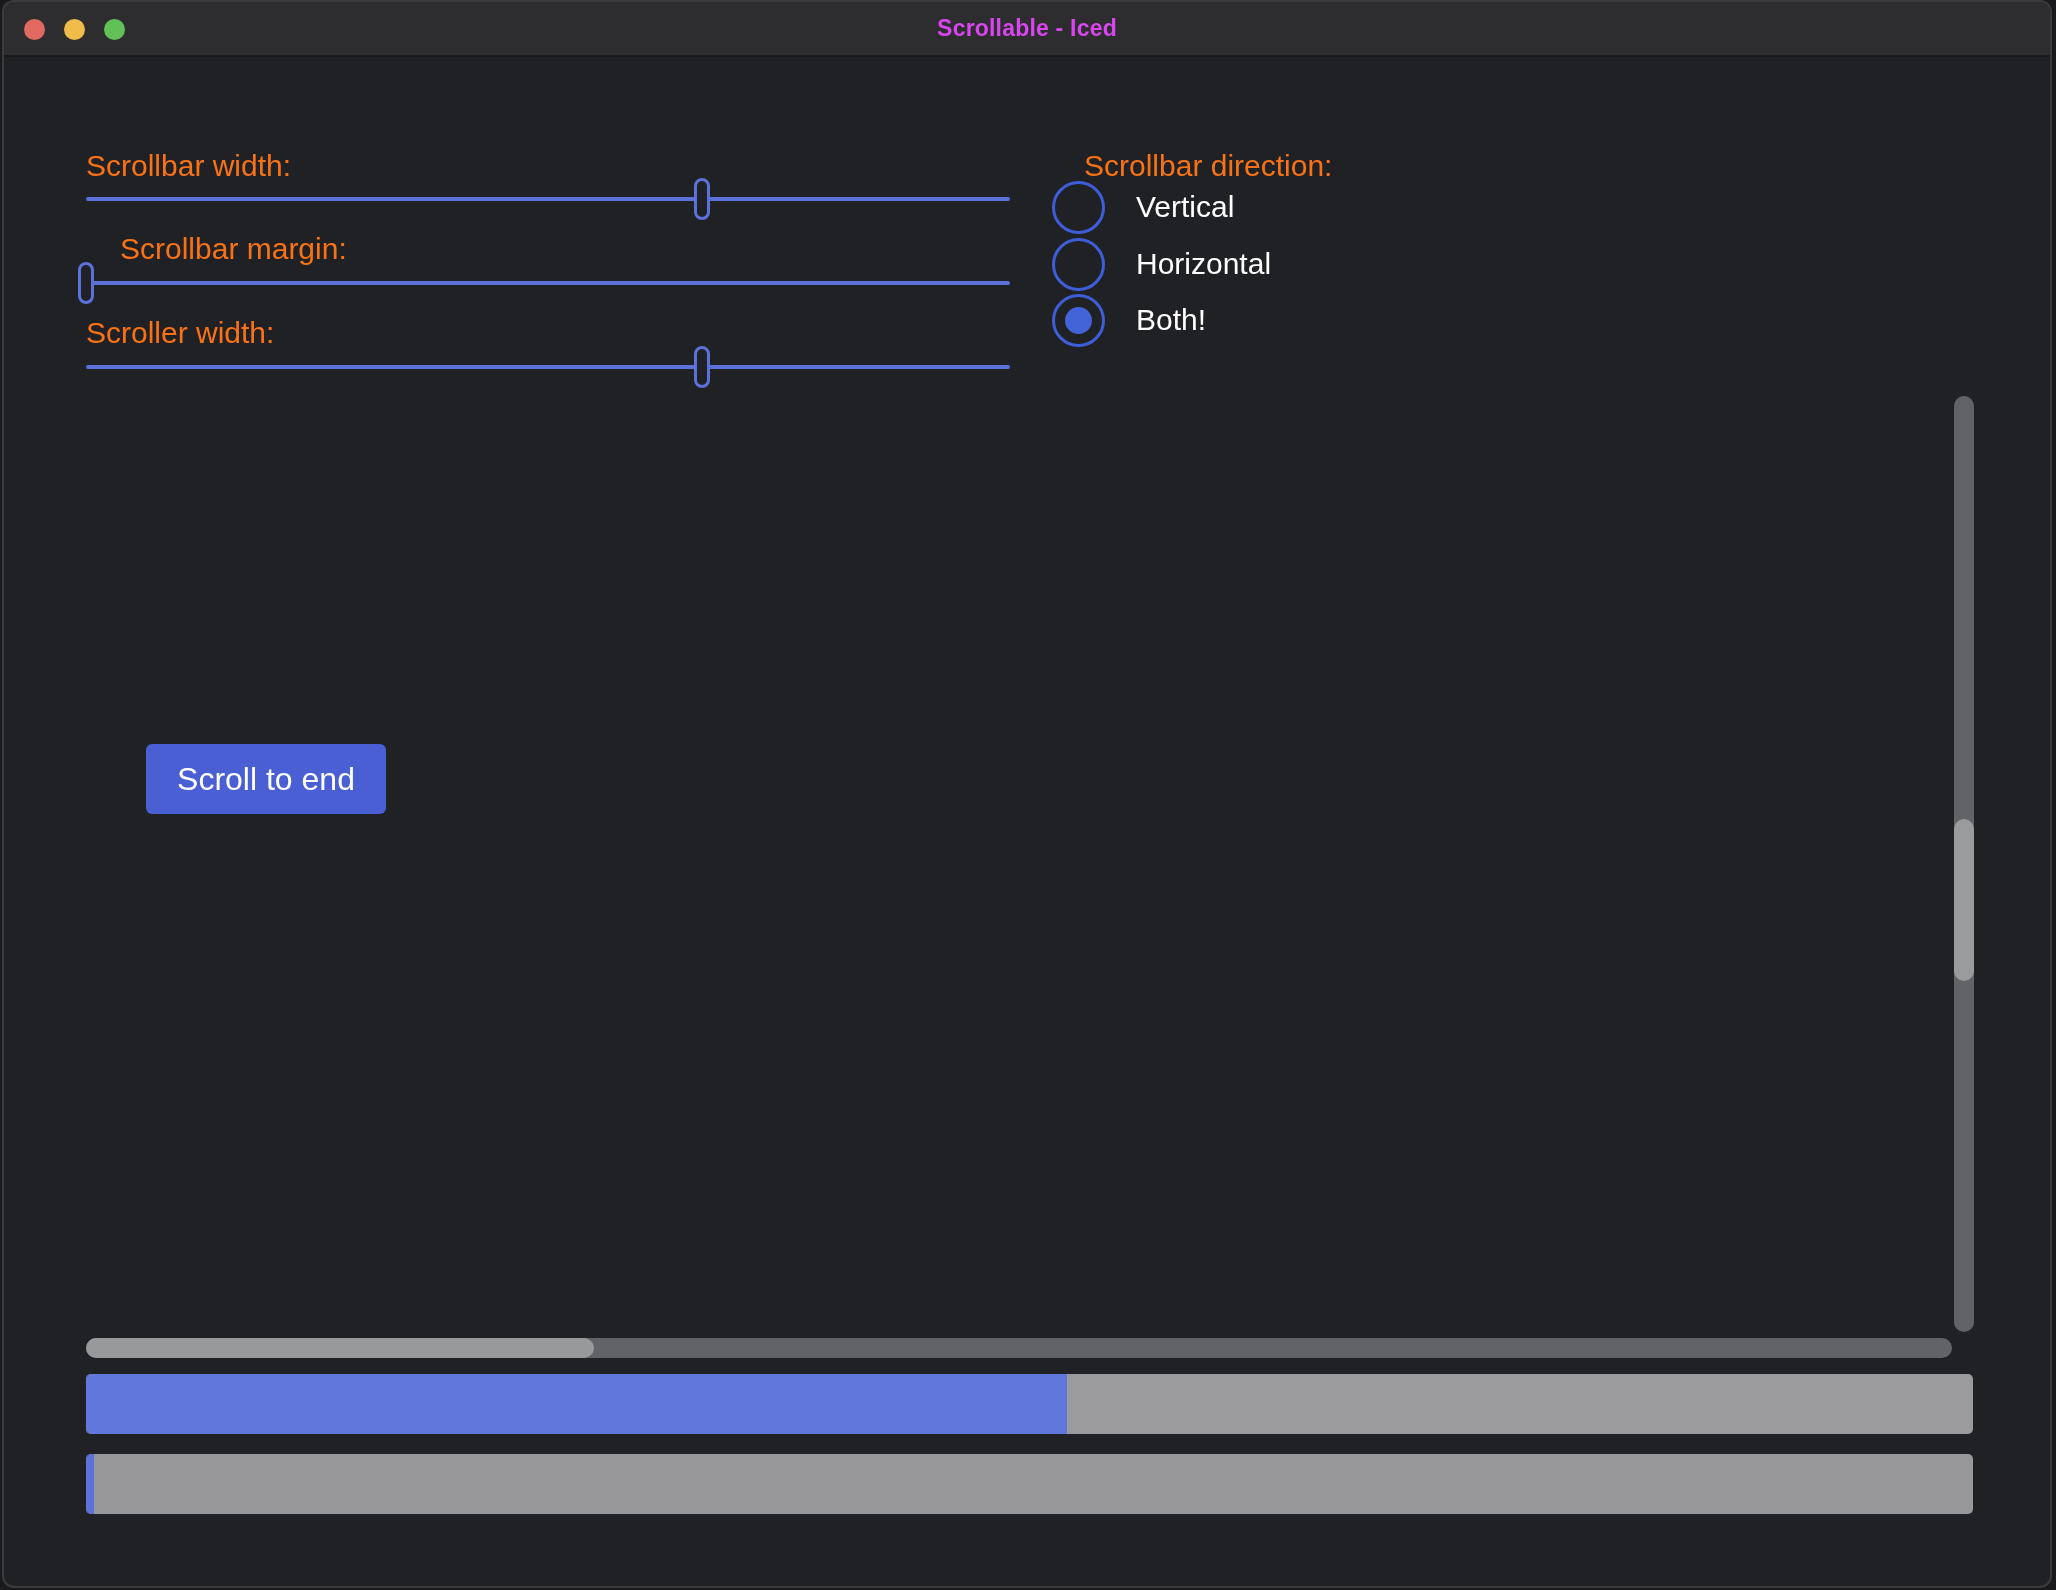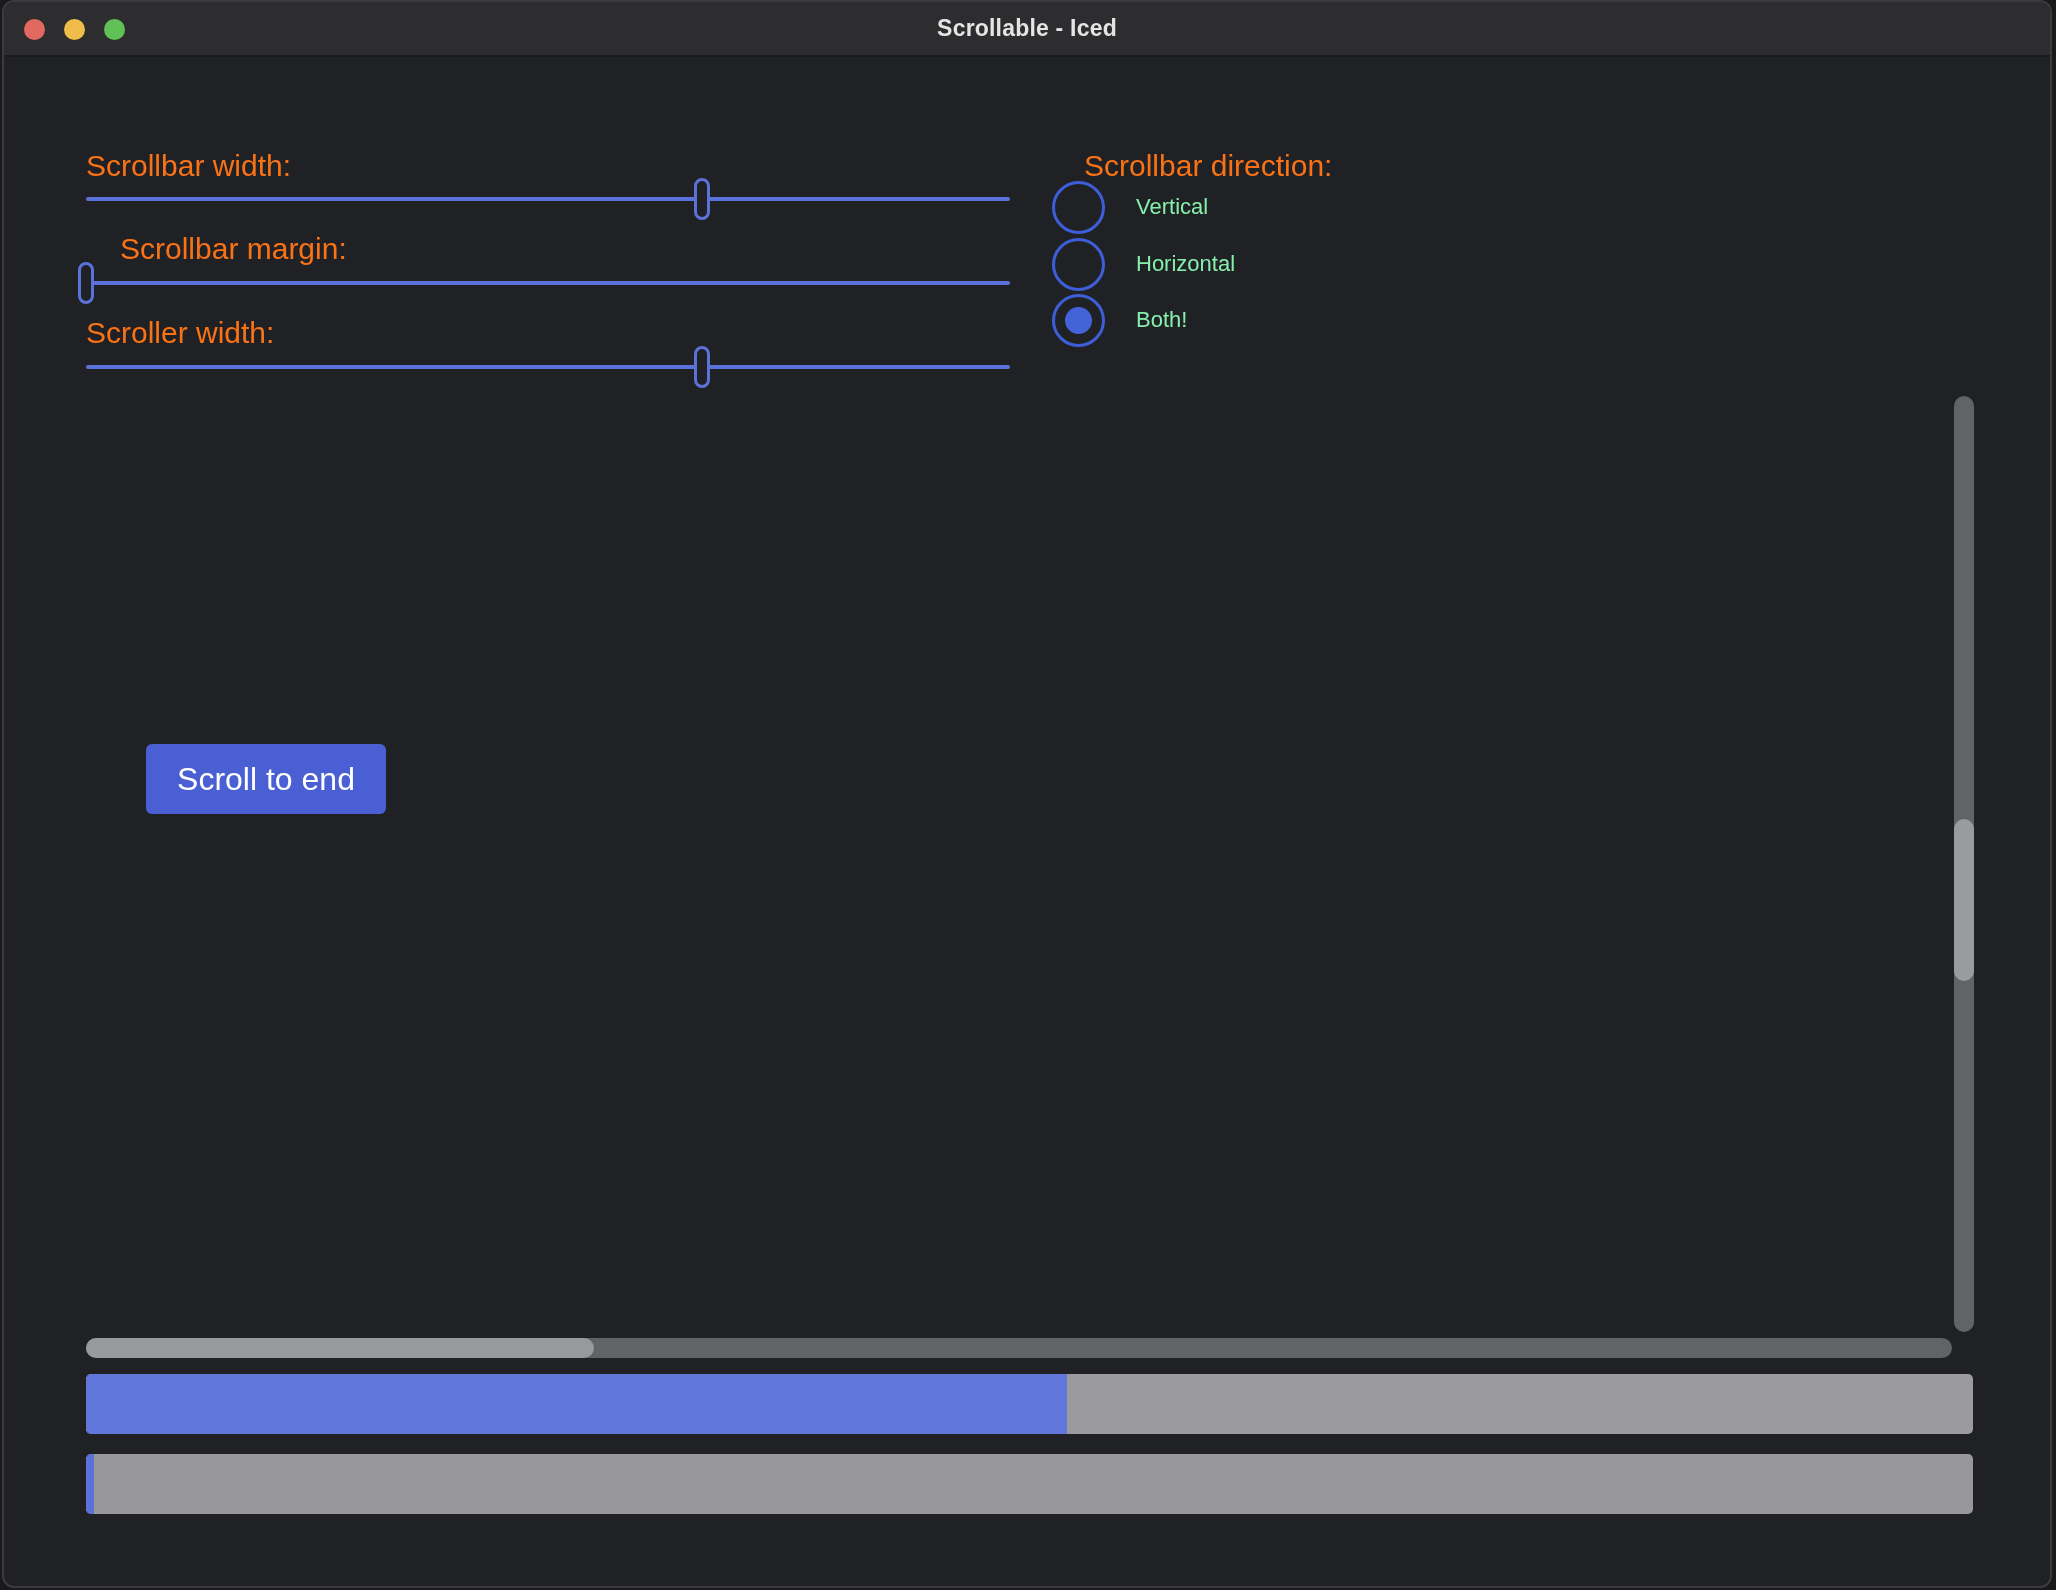--- a/index.html
+++ b/index.html
@@ -4,41 +4,41 @@
 <style>
   html,body{margin:0;padding:0;background:#18181a;}
   body{font-family:"Liberation Sans", sans-serif; -webkit-font-smoothing:antialiased;}
   #stage{position:relative;width:2056px;height:1590px;background:#1a1a1c;overflow:hidden;}
   #window{position:absolute;left:2px;top:0;width:2050px;height:1588px;
     background:#202125;border:2px solid #3b3b3e;border-radius:12px;overflow:hidden;box-sizing:border-box;}
   
   .titlebar{position:absolute;left:0;top:0;right:0;height:53px;background:#2d2d2f;
     border-bottom:2px solid #1a1a1c;}
   .title{position:absolute;left:0;right:0;top:0;height:53px;line-height:53px;text-align:center;
-    color:#e5e5e5;font-size:23px;font-weight:700;letter-spacing:.2px;}
+    color:#d946ef;font-size:23px;font-weight:700;letter-spacing:.2px;}
   .light{position:absolute;top:17px;width:21px;height:21px;border-radius:50%;}
   .light.red{left:20px;background:#e2695f;}
   .light.yellow{left:60px;background:#f0bd4a;}
   .light.green{left:100px;background:#62c156;}
   
   .ctl-label{position:absolute;color:#f97316;font-size:30px;line-height:36px;white-space:nowrap;}
   .slider{position:absolute;left:82px;width:924px;height:44px;}
   .slider .track{position:absolute;left:0;right:0;top:20px;height:4px;background:#5a72da;border-radius:2px;}
   .slider .handle{position:absolute;top:1px;width:16px;height:42px;box-sizing:border-box;
     border:3px solid #5a72da;background:#202125;border-radius:9px;transform:translateX(-50%);}
   #slider-width{top:175px;}
   #slider-margin{top:259px;}
   #slider-scroller{top:343px;}
   
   .radio-circle{position:absolute;left:1048px;width:53px;height:53px;box-sizing:border-box;
     border:3px solid #3e5ed9;border-radius:50%;background:transparent;}
   .radio-dot{position:absolute;left:50%;top:50%;width:27px;height:27px;margin:-13.5px 0 0 -13.5px;
     border-radius:50%;background:#4363d8;display:none;}
   .radio-circle.selected .radio-dot{display:block;}
-  .radio-label{position:absolute;left:1132px;color:#86efac;font-size:22px;line-height:38px;white-space:nowrap;}
+  .radio-label{position:absolute;left:1132px;color:#ffffff;font-size:30px;line-height:38px;white-space:nowrap;}
   
   .btn{position:absolute;left:142px;top:742px;width:240px;height:70px;background:#4a5fd4;
     border:none;border-radius:6px;color:#ffffff;font-size:32px;font-family:inherit;cursor:pointer;}
   .status{position:absolute;left:464px;top:759px;color:#dadada;font-size:32px;line-height:42px;white-space:nowrap;}
   
   .vscrollbar{position:absolute;left:1950px;top:394px;width:20px;height:936px;background:#626366;border-radius:10px;}
   .vscrollbar .thumb{position:absolute;left:0;width:20px;background:#9a9b9d;border-radius:10px;}
   .hscrollbar{position:absolute;left:82px;top:1336px;width:1866px;height:20px;background:#626366;border-radius:10px;}
   .hscrollbar .thumb{position:absolute;top:0;height:20px;background:#98999b;border-radius:10px;}
   

